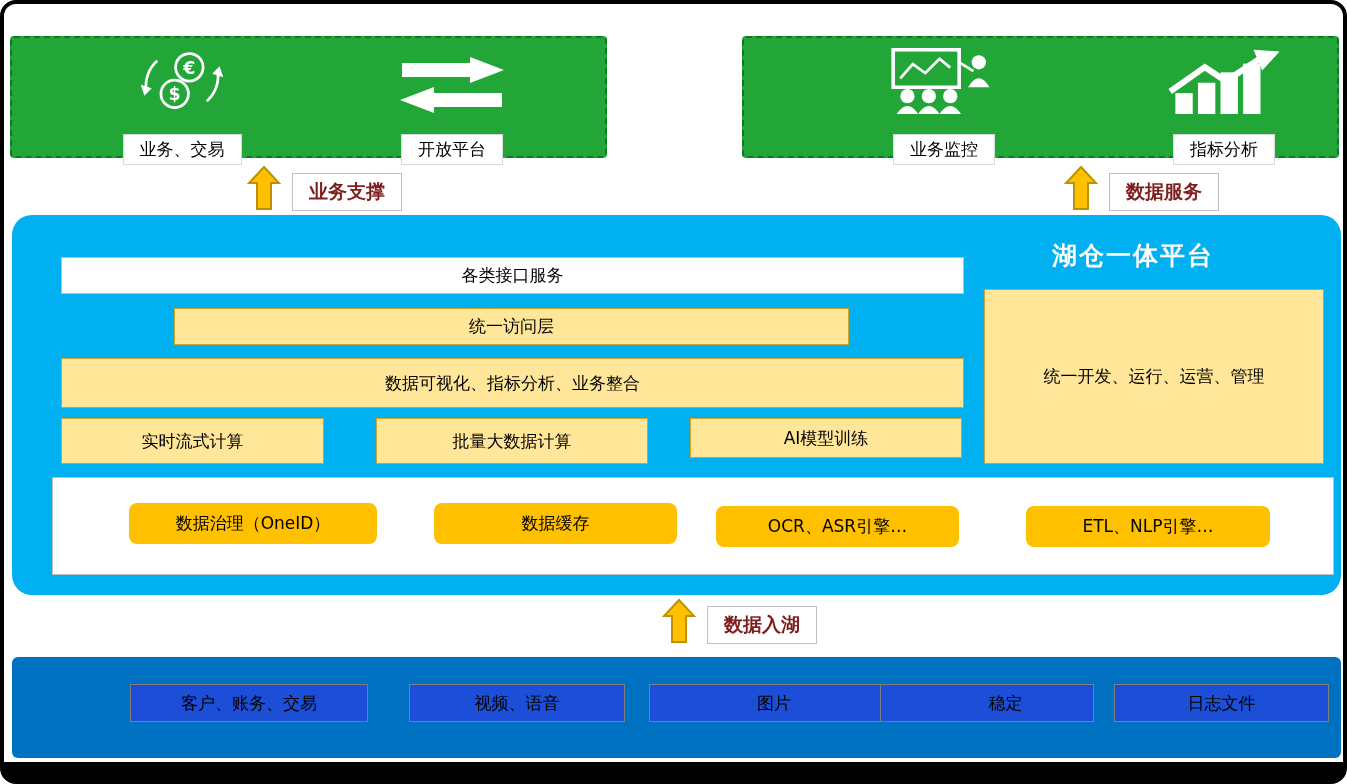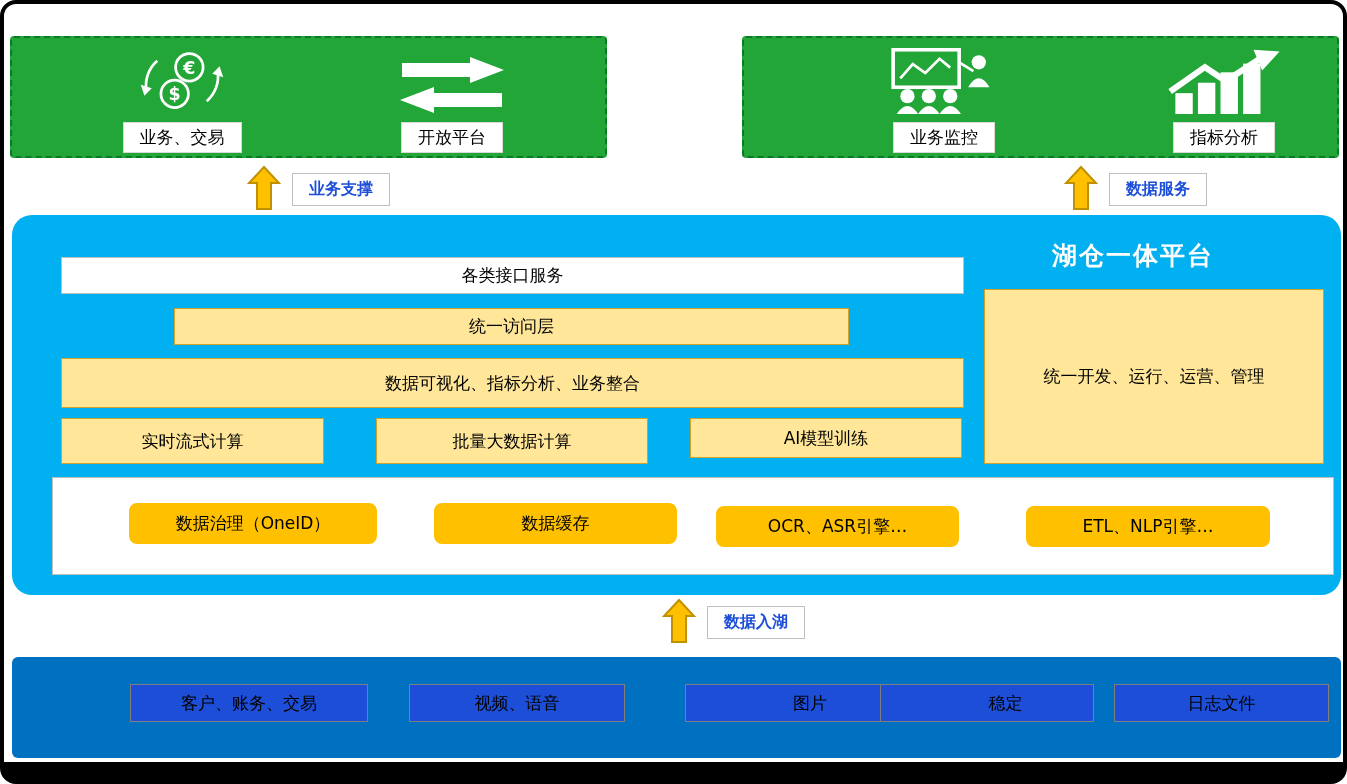--- a/index.html
+++ b/index.html
@@ -8,28 +8,28 @@
     position:relative; width:1347px; height:784px; background:#ffffff;
     border:4px solid #000; border-bottom-width:22px; border-radius:16px; overflow:hidden;
   }
   
   .green-box{
     position:absolute; background:#23A638; border:2px dashed #0b7a27; border-radius:4px;
   }
   .g-item{ position:absolute; display:flex; flex-direction:column; align-items:center; }
   .g-icon{ height:66px; display:flex; align-items:flex-end; justify-content:center; }
   .g-label{
-    margin-top:8px; background:#fff; color:#000; font-size:17px; padding:3px 16px;
+    margin-top:20px; background:#fff; color:#000; font-size:17px; padding:3px 16px;
     border:1px solid #d9d9d9; white-space:nowrap;
   }
   
   .up-arrow{ position:absolute; width:34px; height:46px; }
   .tag{
-    position:absolute; background:#fff; border:1px solid #bfbfbf; color:#1d4ed8;
-    font-weight:bold; font-size:16px; padding:5px 16px; white-space:nowrap;
+    position:absolute; background:#fff; border:1px solid #bfbfbf; color:#7f1d1d;
+    font-weight:bold; font-size:19px; padding:5px 16px; white-space:nowrap;
   }
   
   .platform{
     position:absolute; left:8px; top:211px; width:1329px; height:380px;
     background:#00B0F0; border-radius:20px;
   }
   .platform-title{
     position:absolute; left:1040px; top:24px; width:250px; text-align:left;
     color:#fff; font-size:25px; font-weight:bold; letter-spacing:2px;
   }
@@ -156,18 +156,18 @@
   <span class="up-arrow" style="left:658px; top:594px;">
     <svg width="34" height="46" viewBox="0 0 34 46">
       <polygon points="17,2 32,18 24,18 24,44 10,44 10,18 2,18" fill="#FFC000" stroke="#BF9000" stroke-width="2"></polygon>
     </svg>
   </span>
   <span class="tag" style="left:703px; top:602px;">数据入湖</span>
 
   <div class="blue-band">
     <div class="src-box" style="left:118px; width:238px;">客户、账务、交易</div>
     <div class="src-box" style="left:397px; width:216px;">视频、语音</div>
-    <div class="src-box" style="left:637px; width:250px;margin-left:36px;">图片</div>
+    <div class="src-box" style="left:637px; width:250px;">图片</div>
     <div class="src-box" style="left:868px; width:214px;padding-left:37px;">稳定</div>
     <div class="src-box" style="left:1102px; width:215px;">日志文件</div>
   </div>
 
 </div>
 
 </body></html>

